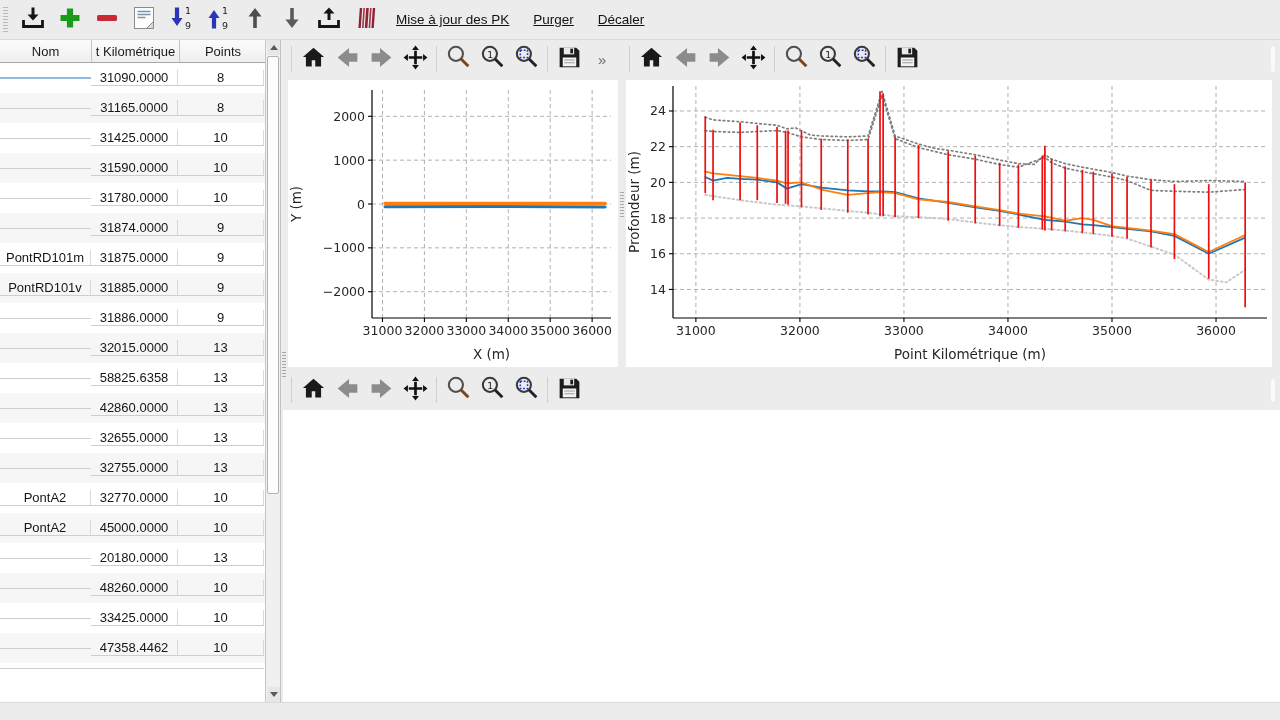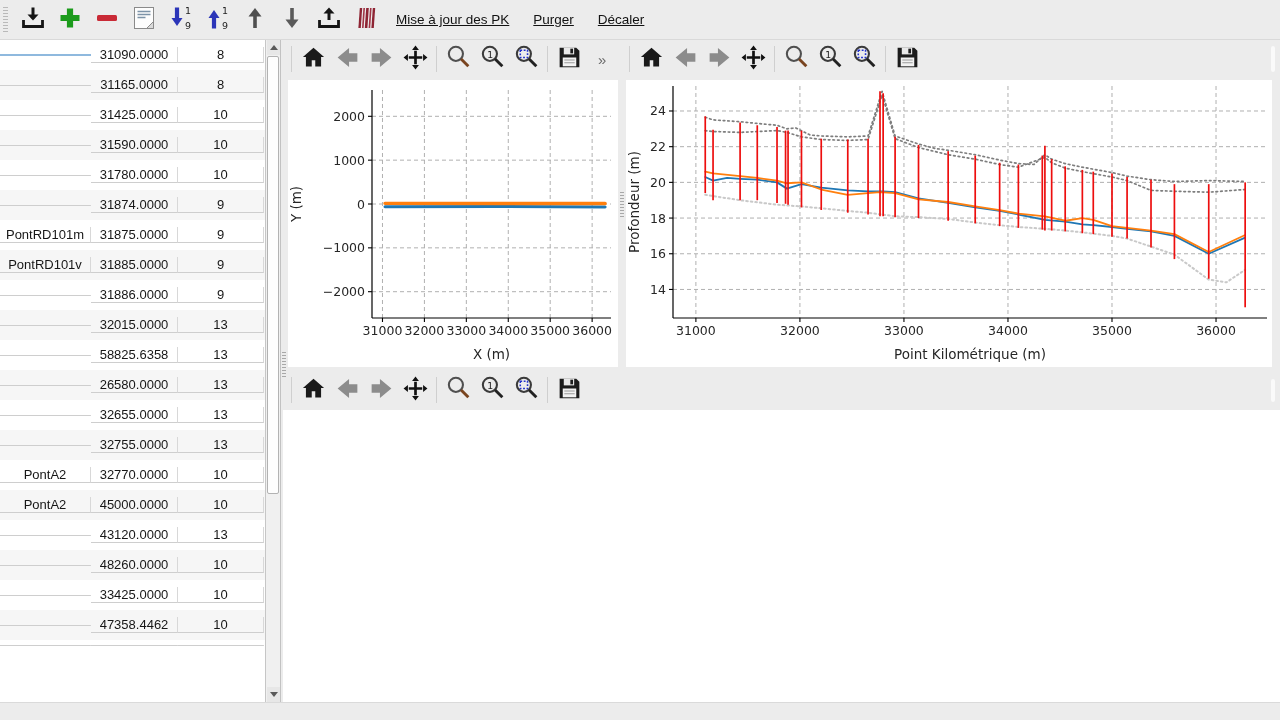--- a/index.html
+++ b/index.html
@@ -135,20 +135,25 @@
               </g>
             </svg></span>
         </button>
       </div>
     <button class="txtbtn">Mise à jour des PK</button>
     <button class="txtbtn">Purger</button>
     <button class="txtbtn">Décaler</button>
   </div>
 
   <div class="table-panel">
+    <div class="thead">
+      <div class="hcell c0">Nom</div>
+      <div class="hcell c1">t Kilométrique</div>
+      <div class="hcell c2">Points</div>
+    </div>
     <div class="tbody" id="table-body">
         <div class="row">
           <div class="cell c0 selected"></div>
           <div class="cell c1">31090.0000</div>
           <div class="cell c2">8</div>
         </div>
         <div class="row">
           <div class="cell c0"></div>
           <div class="cell c1">31165.0000</div>
           <div class="cell c2">8</div>
@@ -193,21 +198,21 @@
           <div class="cell c1">32015.0000</div>
           <div class="cell c2">13</div>
         </div>
         <div class="row">
           <div class="cell c0"></div>
           <div class="cell c1">58825.6358</div>
           <div class="cell c2">13</div>
         </div>
         <div class="row">
           <div class="cell c0"></div>
-          <div class="cell c1">26580.0000</div>
+          <div class="cell c1">42860.0000</div>
           <div class="cell c2">13</div>
         </div>
         <div class="row">
           <div class="cell c0"></div>
           <div class="cell c1">32655.0000</div>
           <div class="cell c2">13</div>
         </div>
         <div class="row">
           <div class="cell c0"></div>
           <div class="cell c1">32755.0000</div>
@@ -218,21 +223,21 @@
           <div class="cell c1">32770.0000</div>
           <div class="cell c2">10</div>
         </div>
         <div class="row">
           <div class="cell c0">PontA2</div>
           <div class="cell c1">45000.0000</div>
           <div class="cell c2">10</div>
         </div>
         <div class="row">
           <div class="cell c0"></div>
-          <div class="cell c1">43120.0000</div>
+          <div class="cell c1">20180.0000</div>
           <div class="cell c2">13</div>
         </div>
         <div class="row">
           <div class="cell c0"></div>
           <div class="cell c1">48260.0000</div>
           <div class="cell c2">10</div>
         </div>
         <div class="row">
           <div class="cell c0"></div>
           <div class="cell c1">33425.0000</div>

